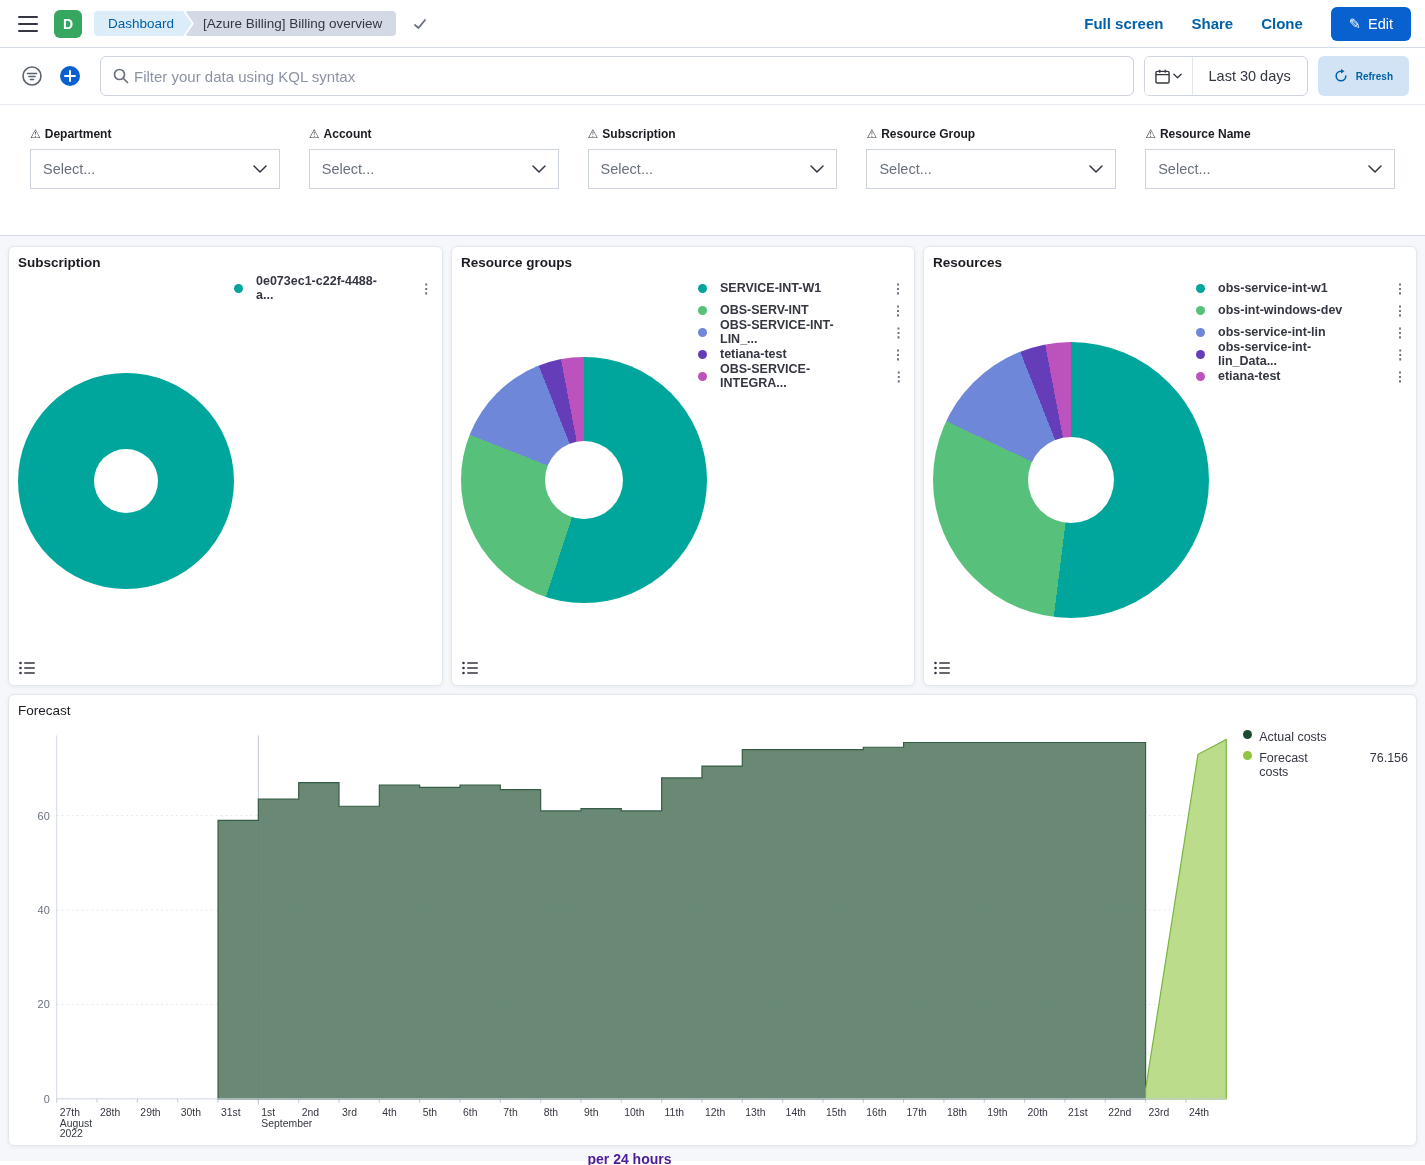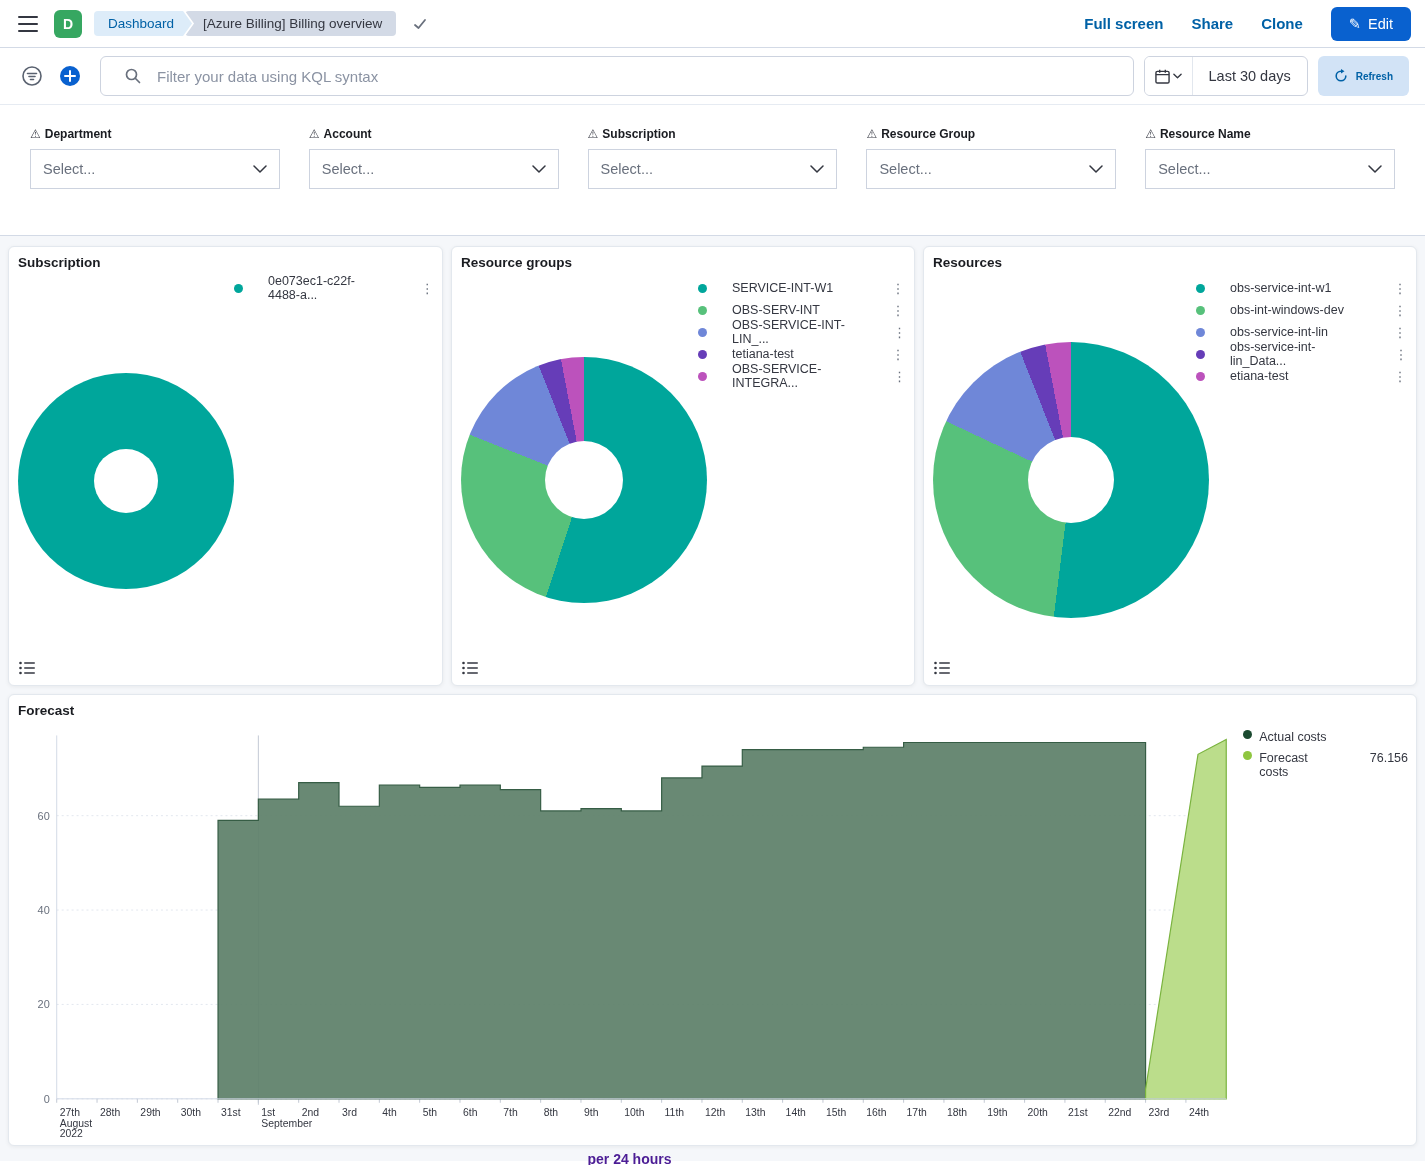--- a/index.html
+++ b/index.html
@@ -21,21 +21,21 @@
   .crumb-last { background:#d3dae6; color:#343741; clip-path:polygon(0 0, 100% 0, 100% 100%, 0 100%, 9px 50%); margin-left:-7px; padding-left:18px; border-radius:4px; }
   .check-icon { margin-left:4px; cursor:pointer; }
   .top-actions { margin-left:auto; display:flex; align-items:center; gap:28px; }
   .top-link { color:#0061a6; font-size:15px; font-weight:700; text-decoration:none; cursor:pointer; white-space:nowrap; }
   .edit-btn { background:#0961cf; color:#fff; border:none; border-radius:6px; height:34px; padding:0 18px; font-size:14.5px; font-weight:500; display:flex; align-items:center; gap:7px; cursor:pointer; font-family:inherit; }
 
   
   .query-bar { height:57px; display:flex; align-items:center; padding:0 16px; gap:10px; background:#fff; border-bottom:1px solid #e6ebf2; }
   .icon-btn { width:32px; height:32px; display:flex; align-items:center; justify-content:center; background:none; border:none; cursor:pointer; padding:0; }
   .btn-group { display:flex; align-items:center; gap:6px; margin-right:4px; }
-  .search-box { flex:1; height:40px; border:1px solid #cdd3df; border-radius:6px; display:flex; align-items:center; padding:0 24px; gap:14px; background:#fff; }
+  .search-box { flex:1; height:40px; border:1px solid #cdd3df; border-radius:6px; display:flex; align-items:center; padding:0 12px; gap:3px; background:#fff; }
   .search-box input { border:none; outline:none; flex:1; font-size:15px; color:#343741; font-family:inherit; background:transparent; }
   .search-box input::placeholder { color:#8b93a3; }
   .date-picker { display:flex; height:40px; border:1px solid #cdd3df; border-radius:6px; overflow:hidden; background:#fff; }
   .dp-cal { width:48px; display:flex; align-items:center; justify-content:center; gap:3px; cursor:pointer; border-right:1px solid #e2e7ee; background:#fff; }
   .dp-text { padding:0 16px; display:flex; align-items:center; font-size:14.5px; cursor:pointer; white-space:nowrap; }
   .refresh-btn { height:40px; background:#d2e3f6; border:none; border-radius:6px; color:#0061a6; font-size:10px; font-weight:600; padding:0 16px; display:flex; align-items:center; gap:8px; cursor:pointer; font-family:inherit; }
 
   
   .filters { display:flex; gap:29px; padding:22px 30px 46px; background:#fff; border-bottom:1px solid #d3dae6; }
   .filter-group { width:250px; }
@@ -44,37 +44,37 @@
   .select { height:40px; border:1px solid #cdd3df; border-radius:0; background:#fff; display:flex; align-items:center; justify-content:space-between; padding:0 12px; font-size:14.5px; color:#69707d; cursor:pointer; }
 
   
   .main { background:#f5f7fa; height:calc(1165px - 240px); }
   .panels-row { display:flex; gap:8px; padding:10px 8px 0; }
   .panel { background:#fff; border:1px solid #e3e8ee; border-radius:6px; box-shadow:0 1px 4px rgba(0,0,0,.06); position:relative; height:440px; }
   .panel-title { position:absolute; top:8px; left:9px; font-size:13.5px; font-weight:700; color:#1a1c21; margin:0; }
   .p1 { width:435px; } .p2 { width:464px; } .p3 { width:494px;padding-left:24px; }
 
   .legend { position:absolute; top:30px; right:8px; display:flex; flex-direction:column; }
-  .legend-row { display:flex; align-items:center; height:22px; gap:25px; font-size:12.5px; }
+  .legend-row { display:flex; align-items:center; height:22px; gap:13px; font-size:12.5px;font-weight:bold; }
   .dot { width:9px; height:9px; border-radius:50%; flex:0 0 auto; }
   .legend-label { cursor:pointer; padding-right:14px; }
   .menu-dots { margin-left:auto; color:#69707d; width:16px; text-align:center; font-size:13px; cursor:pointer; line-height:1; }
   .lg1 { width:200px; } .lg2 { width:208px; } .lg3 { width:212px; }
 
   .donut { position:absolute; border-radius:50%; cursor:pointer; }
   .hole { position:absolute; left:50%; top:50%; transform:translate(-50%,-50%); background:#fff; border-radius:50%; }
   .donut-1 { left:9px;  top:126px; width:216px; height:216px; } .donut-1 .hole { width:64px; height:64px; }
   .donut-2 { left:9px;  top:110px; width:246px; height:246px; } .donut-2 .hole { width:78px; height:78px; }
   .donut-3 { left:9px;  top:95px;  width:276px; height:276px; } .donut-3 .hole { width:86px; height:86px; }
 
   .list-toggle { position:absolute; bottom:8px; left:8px; background:none; border:none; padding:2px; cursor:pointer; }
 
   
   .forecast-panel { margin:8px 8px 0; background:#fff; border:1px solid #e3e8ee; border-radius:6px; box-shadow:0 1px 4px rgba(0,0,0,.06); padding:8px 8px 4px; height:452px; position:relative; }
-  .f-title { font-size:13.5px; font-weight:700; color:#1a1c21; margin:0 0 8px 1px; }
+  .f-title { font-size:13.5px; font-weight:400; color:#1a1c21; margin:0 0 8px 1px; }
   .f-body { display:flex; }
   .f-legend { width:176px; padding:4px 0 0 10px; display:flex; flex-direction:column; gap:7px; font-size:12.5px; }
   .f-legend-row { display:flex; align-items:flex-start; gap:7px; }
   .f-legend-val { margin-left:12px; }
   .x-axis-title { width:1225px; text-align:center; font-size:14px; font-weight:700; color:#4c1d95; margin-top:10px; }
 </style>
 </head>
 <body>
 
 <header class="top-bar">

